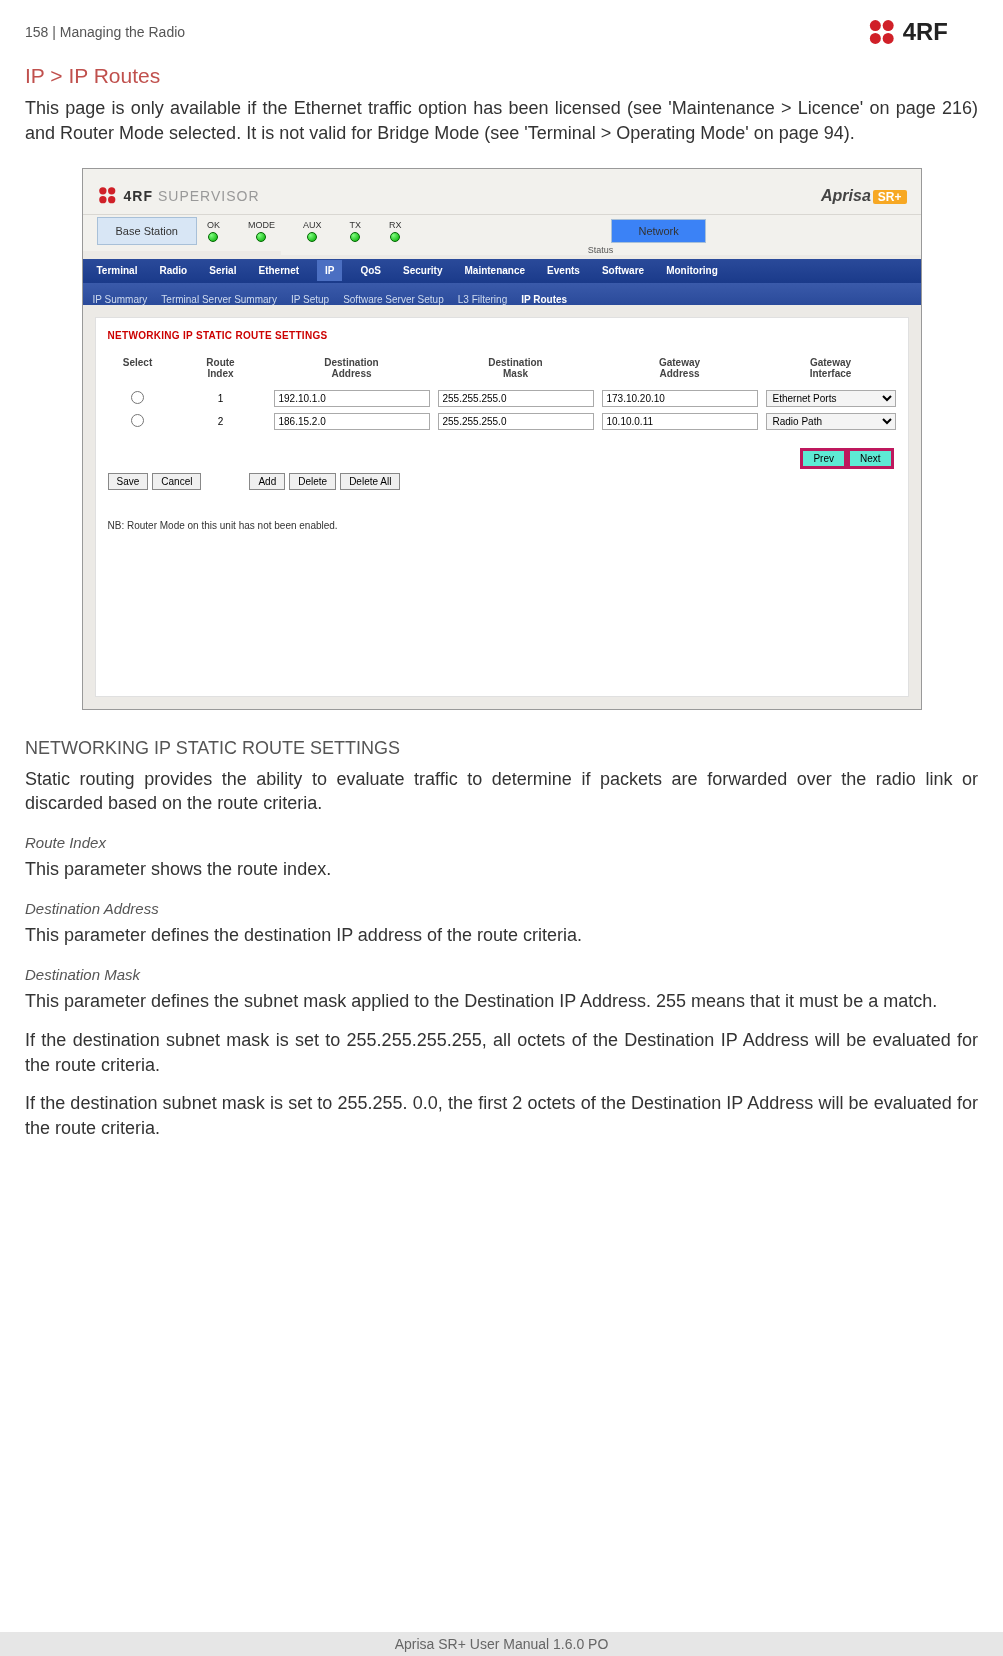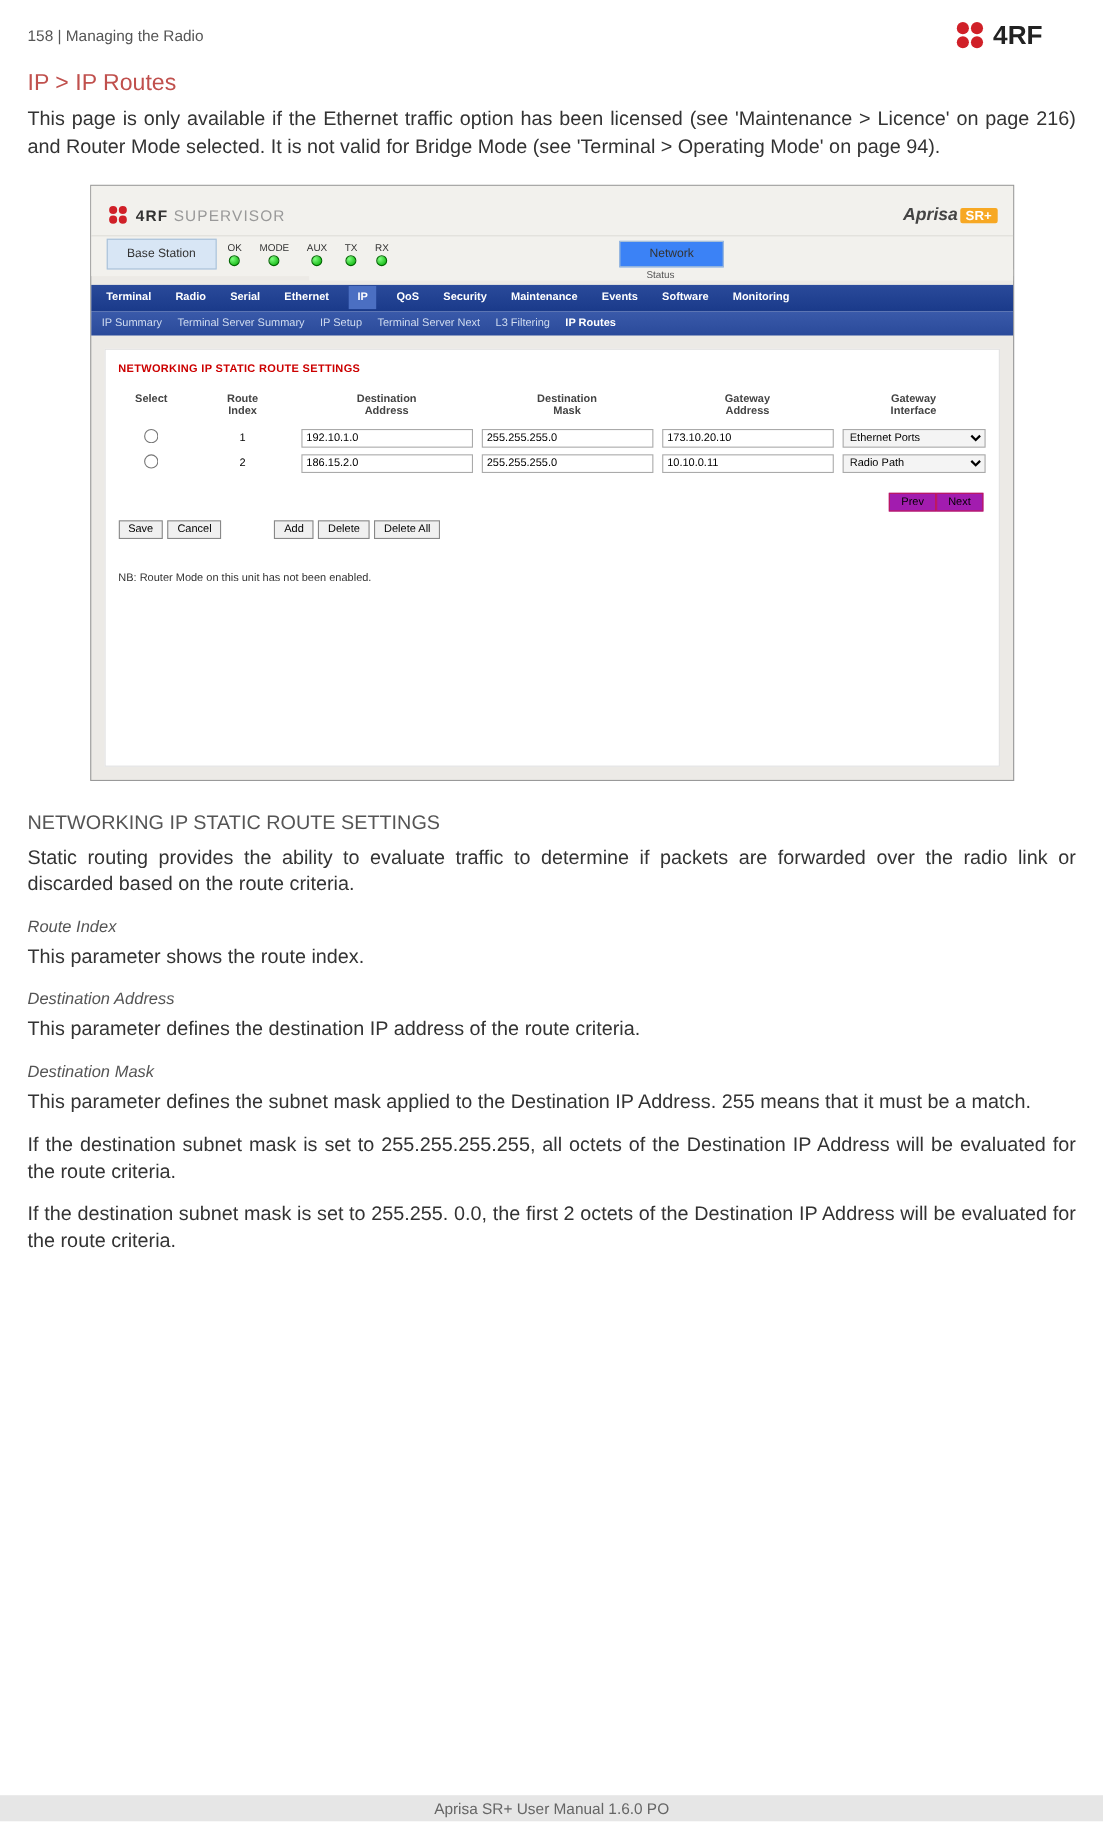--- a/index.html
+++ b/index.html
@@ -49,21 +49,21 @@
       padding: 2px 14px 6px 14px;
       gap: 10px;
     }
     .bs-box {
       background: #d8e6f5;
       border: 1px solid #a8c0d8;
       padding: 7px 18px;
       font-size: 11px;
       color: #333;
     }
-    .led-grid { display: flex; gap: 16px; font-size: 9px; color: #333; }
+    .led-grid { display: flex; gap: 28px; font-size: 9px; color: #333; }
     .led-col { display: flex; flex-direction: column; align-items: center; gap: 2px; }
     .led { width: 10px; height: 10px; border-radius: 50%; background: radial-gradient(circle at 30% 30%, #7fff7f, #0a0); border: 1px solid #060; }
     .network-box {
       background: #3b82f6;
       border: 1px solid #a8c0d8;
       padding: 5px 26px;
       font-size: 11px;
       color: #333;
       margin-left: 200px;
     }
@@ -76,41 +76,41 @@
       gap: 14px;
       color: #fff;
       font-size: 10px;
       font-weight: bold;
     }
     .menubar .menu-item { cursor: pointer; padding: 0 4px; }
     .menubar .active { background: #4b6fc2; padding: 5px 8px; }
     .submenubar {
       background: linear-gradient(#3a5aaa, #2a4a9a);
       display: flex;
-      align-items: center;
+      align-items: flex-end;
       padding: 0 10px;
       height: 22px;
       gap: 14px;
       color: #d0dcf0;
       font-size: 10px;
     }
     .submenubar .sub-item { cursor: pointer; }
     .submenubar .active { color: #fff; font-weight: bold; }
     .panel { background: #fff; margin: 12px; padding: 12px; border: 1px solid #e0e0e0; min-height: 380px; position: relative; }
     .panel-title { color: #c00; font-weight: bold; font-size: 10px; letter-spacing: 0.3px; margin-bottom: 12px; }
     .route-table { width: 100%; font-size: 10px; }
     .route-table .hdr { display: grid; grid-template-columns: 60px 90px 1fr 1fr 1fr 130px; gap: 8px; color: #444; font-weight: bold; text-align: center; padding: 4px 0 8px; }
     .route-table .row { display: grid; grid-template-columns: 60px 90px 1fr 1fr 1fr 130px; gap: 8px; align-items: center; padding: 3px 0; }
     .route-table .row input[type=text] { width: 100%; font-size: 10px; padding: 2px 4px; border: 1px solid #aaa; }
     .route-table .row select { width: 100%; font-size: 10px; padding: 1px 2px; border: 1px solid #aaa; background: #f4f4f4; }
     .route-table .center { text-align: center; }
     .btn-row { margin-top: 40px; display: flex; gap: 4px; align-items: center; }
     .btn-row button { font-size: 10px; padding: 2px 8px; background: #f0f0f0; border: 1px solid #888; cursor: pointer; }
     .prev-next { position: absolute; right: 14px; top: 130px; display: flex; }
-    .prev-next button { font-size: 10px; padding: 2px 10px; background: #a21caf; border: 1px solid #be185d; cursor: pointer; }
+    .prev-next button { font-size: 10px; padding: 2px 10px; background: #5eead4; border: 3px solid #be185d; cursor: pointer; }
     .note { font-size: 10px; color: #333; margin-top: 30px; }
     .sv-footer {
       background: linear-gradient(#6a6a6a, #4a4a4a);
       color: #eee;
       display: flex;
       justify-content: space-between;
       padding: 6px 14px;
       font-size: 10px;
       margin-top: 120px;
     }
@@ -227,21 +227,21 @@
         <span class="menu-item">Maintenance</span>
         <span class="menu-item">Events</span>
         <span class="menu-item">Software</span>
         <span class="menu-item">Monitoring</span>
       </div>
 
       <div class="submenubar">
         <span class="sub-item">IP Summary</span>
         <span class="sub-item">Terminal Server Summary</span>
         <span class="sub-item">IP Setup</span>
-        <span class="sub-item">Terminal Server Next</span>
+        <span class="sub-item">Software Server Setup</span>
         <span class="sub-item">L3 Filtering</span>
         <span class="sub-item active">IP Routes</span>
       </div>
 
       <div class="panel">
         <div class="panel-title">NETWORKING IP STATIC ROUTE SETTINGS</div>
         <div class="route-table">
           <div class="hdr">
             <div>Select</div>
             <div style="white-space:pre-line">Route

